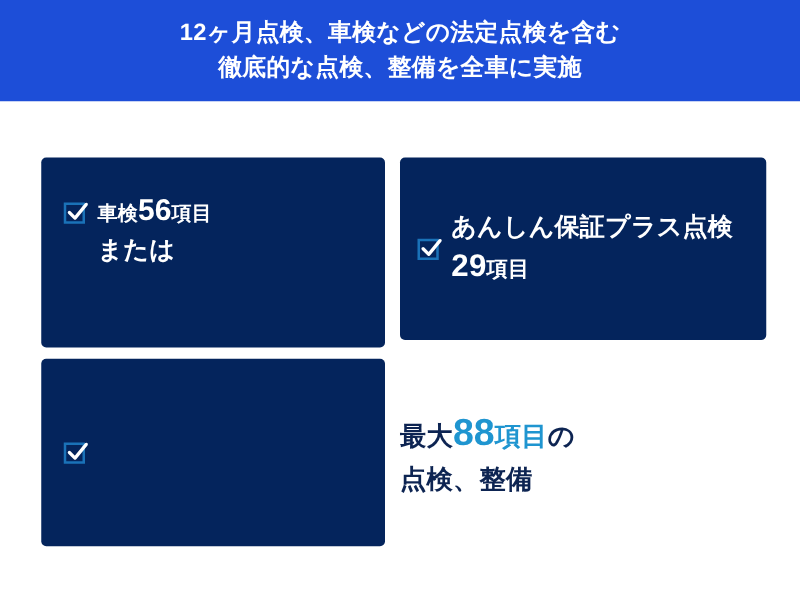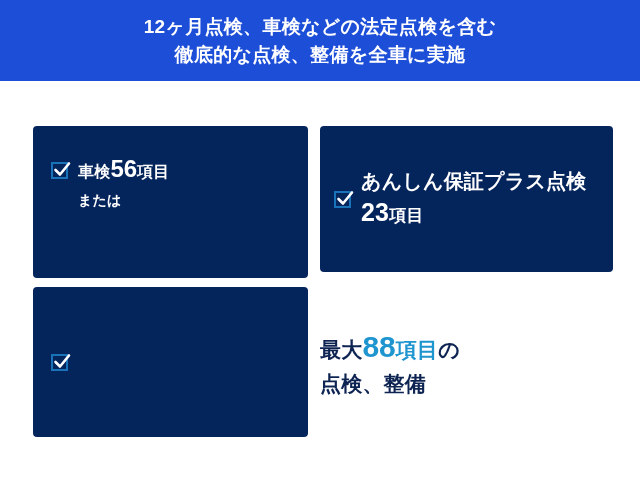--- a/index.html
+++ b/index.html
@@ -108,21 +108,21 @@
     font-weight: bold;
     line-height: 20px;
     letter-spacing: 0.2px;
   }
   .row-text .num {
     font-size: 24px;
     font-weight: bold;
     letter-spacing: 0px;
   }
   .row-text.plain {
-    font-size: 14px;
+    font-size: 20px;
   }
 
   
   .warranty-inner {
     position: absolute;
     left: 14px;
     top: 0;
     height: 100%;
     display: flex;
     align-items: center;
@@ -208,21 +208,21 @@
 
 <div class="card" id="card-warranty">
   <div class="warranty-inner">
     <span class="checkbox">
       <svg viewBox="0 0 20 20" aria-hidden="true">
         <polyline points="3.5,10 8,14.5 17,3.5" fill="none" stroke="#ffffff" stroke-width="2.6" stroke-linecap="round" stroke-linejoin="round"></polyline>
       </svg>
     </span>
     <span class="warranty-lines">
       <span class="warranty-line-1">あんしん保証プラス点検</span>
-      <span class="warranty-line-2"><span class="num">23</span><span>項目</span></span>
+      <span class="warranty-line-2"><span class="num">29</span><span>項目</span></span>
     </span>
   </div>
 </div>
 
 <div class="card" id="card-predelivery">
   <div class="rows">
     <div class="check-row">
       <span class="checkbox">
         <svg viewBox="0 0 20 20" aria-hidden="true">
           <polyline points="3.5,10 8,14.5 17,3.5" fill="none" stroke="#ffffff" stroke-width="2.6" stroke-linecap="round" stroke-linejoin="round"></polyline>

